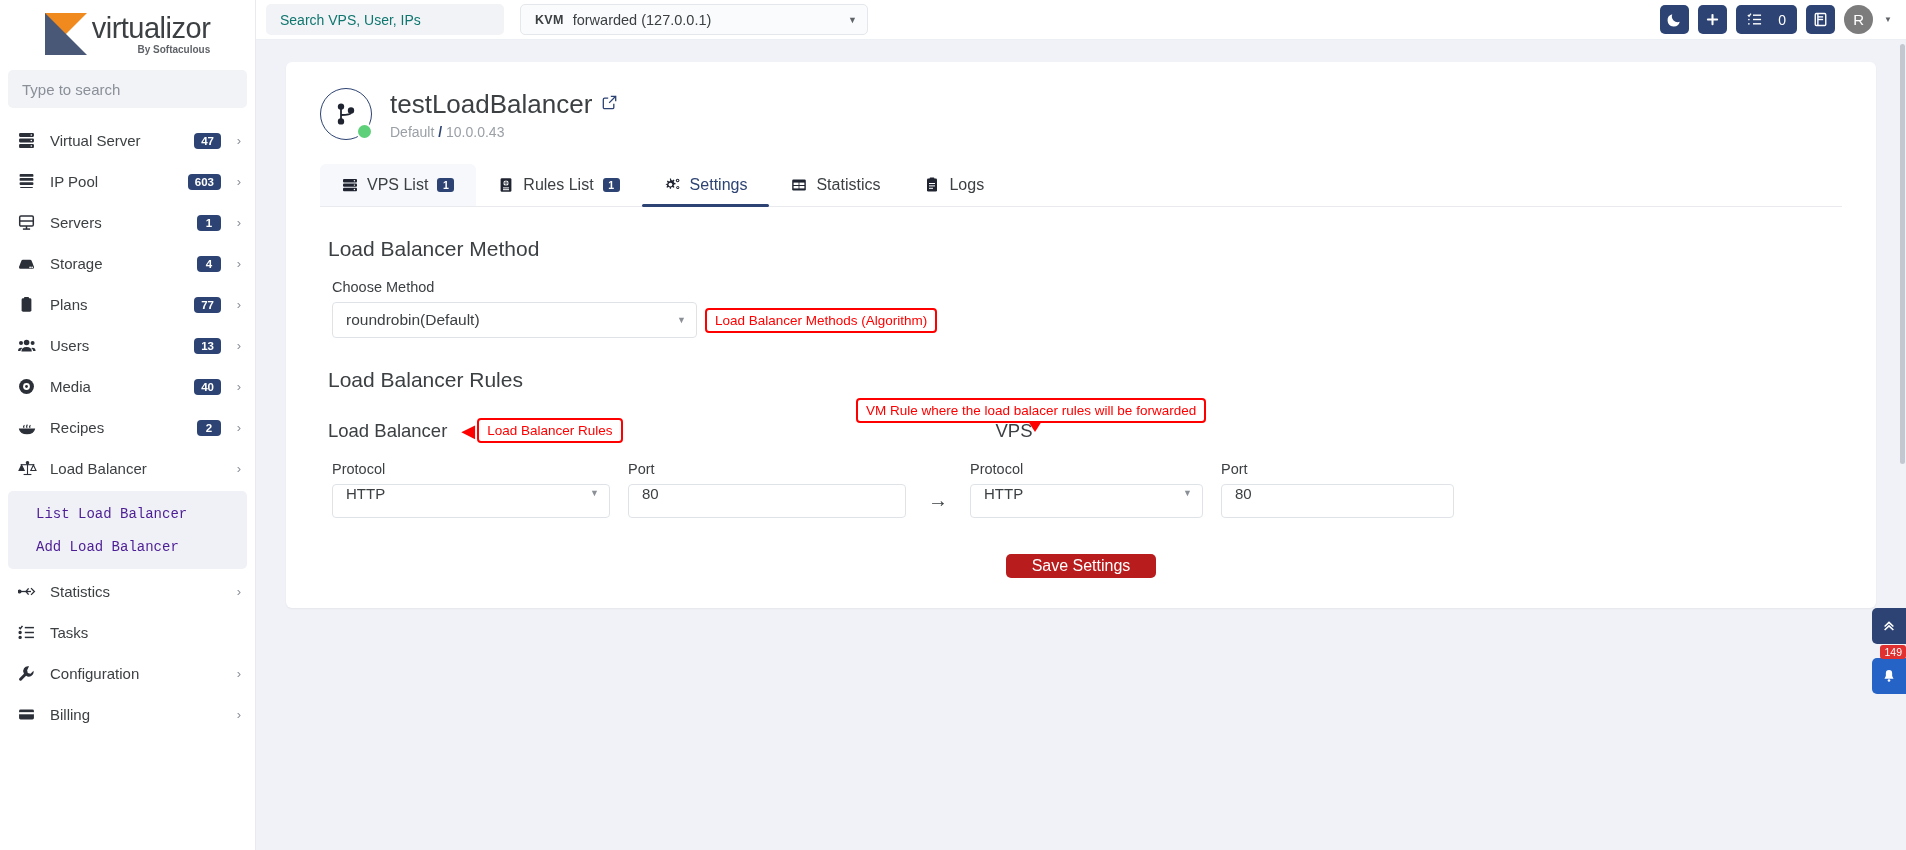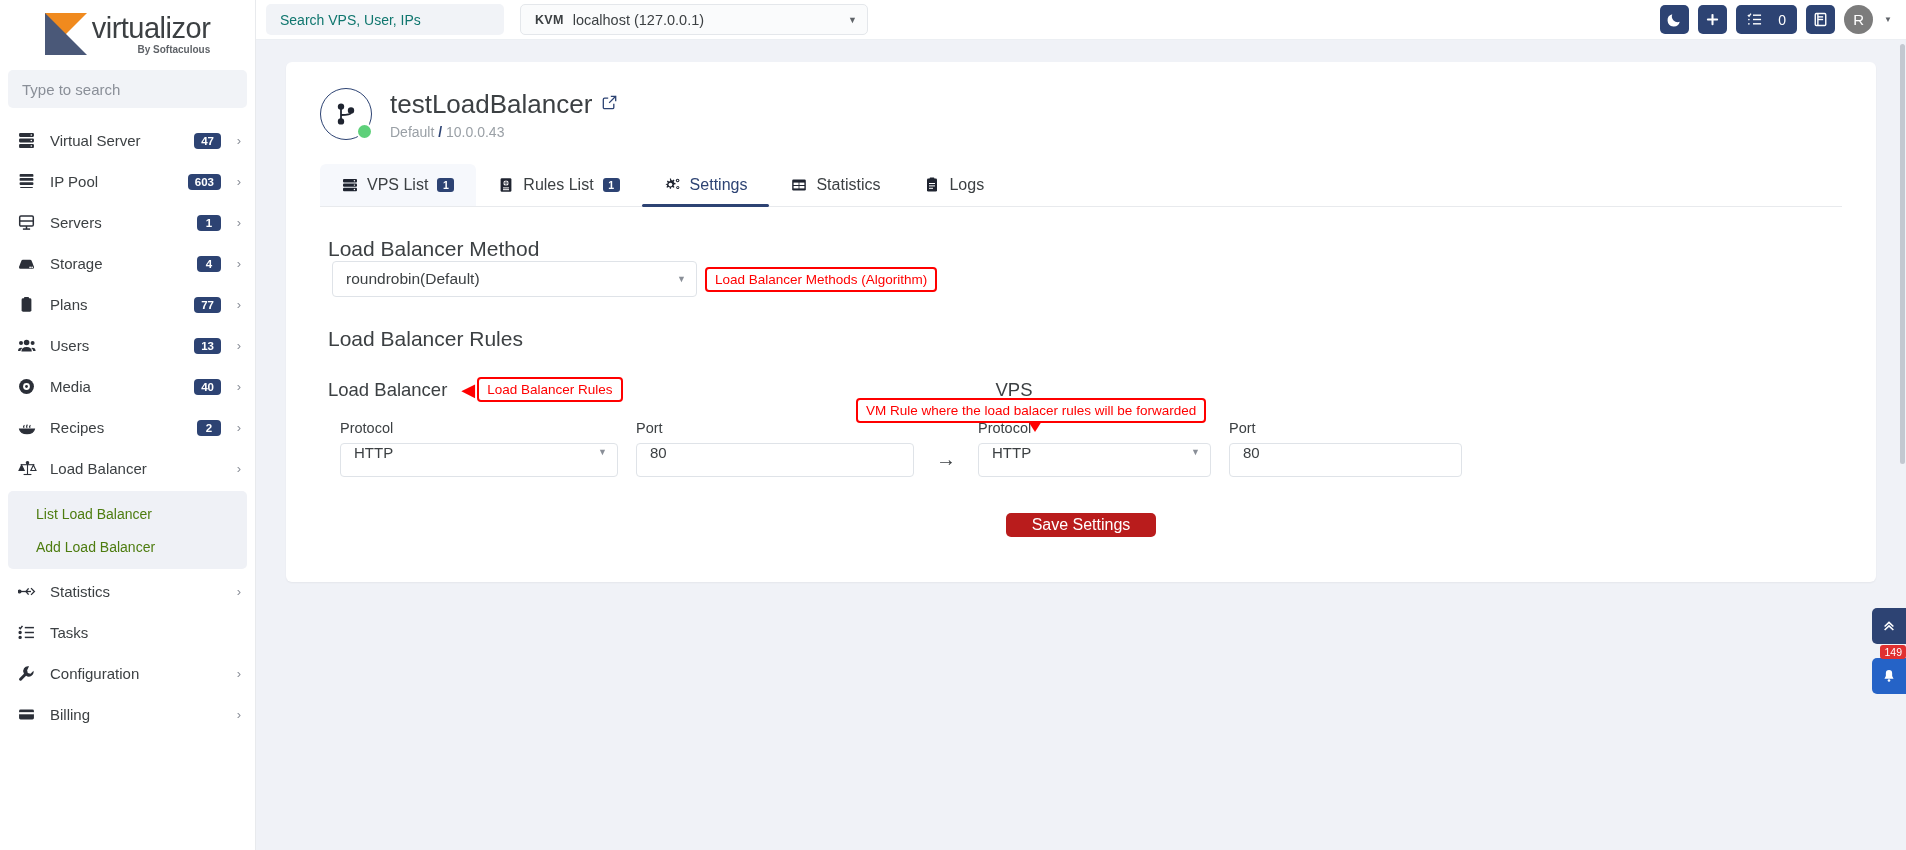--- a/index.html
+++ b/index.html
@@ -53,21 +53,21 @@
   .nav-badge {
     background: #2d4373; color: #fff; font-size: 11.5px; font-weight: bold;
     border-radius: 4px; padding: 2px 7px; min-width: 24px;
     text-align: center; margin-right: 10px;
   }
   .nav-chev { color: #8a8f98; font-size: 13px; width: 10px; text-align: right; }
 
   .submenu { background: #eff1f6; border-radius: 5px; margin: 2px 8px; padding: 6px 0; }
   .submenu-item {
     height: 33px; display: flex; align-items: center;
-    padding-left: 28px; font-size: 14px; color: #4d7c0f; cursor: pointer;
+    padding-left: 28px; font-size: 14px; color: #4c1d95; cursor: pointer; font-family: Liberation Mono, monospace;
   }
 
   
   .main { flex: 1; height: 850px; display: flex; flex-direction: column; overflow: hidden; position: relative; }
   .topbar {
     height: 40px; background: #fff; display: flex; align-items: center;
     padding: 0 14px 0 10px; flex-shrink: 0; border-bottom: 1px solid #eceff3;
   }
   .top-search {
     width: 238px; height: 31px; background: #f1f3f7; border-radius: 5px;
@@ -159,21 +159,21 @@
     content: ""; position: absolute; left: 170px; bottom: -11px;
     border-left: 7px solid transparent; border-right: 7px solid transparent;
     border-top: 11px solid #ff0000;
   }
 
   .lbl-row { display: flex; align-items: center; margin-top: 26px; margin-left: 8px; }
   .col-title { font-size: 18.5px; color: #3c4043; }
   .arrow-l { color: #ff0000; font-size: 18px; margin: 0 2px 0 14px; line-height: 1; }
   .vps-title { margin-left: 373px; font-size: 18.5px; color: #3c4043; }
 
-  .rule-row { display: flex; align-items: flex-end; margin-top: 18px; margin-left: 20px; }
+  .rule-row { display: flex; align-items: flex-end; margin-top: 18px; margin-left: 12px; }
   .fgroup { display: flex; flex-direction: column; }
   .fg-label { font-size: 14.5px; color: #3c4043; margin-bottom: 7px; }
   .inp {
     height: 34px; border: 1px solid #dfe3e8; border-radius: 4px; background: #fff;
     display: flex; align-items: center; padding: 0 10px 16px 13px;
     font-size: 15px; color: #3c4043;
   }
   .inp.sel-like { cursor: pointer; }
   .arrow-mid { font-size: 20px; color: #3c4043; margin: 0 22px 6px 22px; }
 
@@ -422,21 +422,21 @@
 
 <div class="main">
 
   <header class="topbar">
     <div class="top-search">
       <span>Search VPS, User, IPs</span>
     </div>
 
     <div class="kvm-box">
       <span class="kvm-tag">KVM</span>
-      <span class="kvm-host">localhost (127.0.0.1)</span>
+      <span class="kvm-host">forwarded (127.0.0.1)</span>
       <span class="kvm-caret">▼</span>
     </div>
 
     <div class="top-right">
       <div class="tb-btn">
         <svg width="15" height="15" viewBox="0 0 16 16" fill="#fff">
             <path d="M13.6 10.4 A6.2 6.2 0 0 1 5.6 2.4 A6.6 6.6 0 1 0 13.6 10.4 Z"></path>
           </svg>
       </div>
       <div class="tb-btn">
@@ -568,20 +568,21 @@
                 <rect x="5" y="6" width="6" height="1" fill="#fff"></rect>
                 <rect x="5" y="8.4" width="6" height="1" fill="#fff"></rect>
                 <rect x="5" y="10.8" width="4" height="1" fill="#fff"></rect>
               </svg>
           </span>
           <span>Logs</span>
         </div>
       </div>
 
       <h2 class="sec-title">Load Balancer Method</h2>
+      <div class="field-label">Choose Method</div>
 
       <div class="select-row">
         <div class="sel">
           <span class="val">roundrobin(Default)</span>
           <span class="car">▼</span>
         </div>
         <div class="annot inline">Load Balancer Methods (Algorithm)</div>
       </div>
 
       <h2 class="sec-title">Load Balancer Rules</h2>

